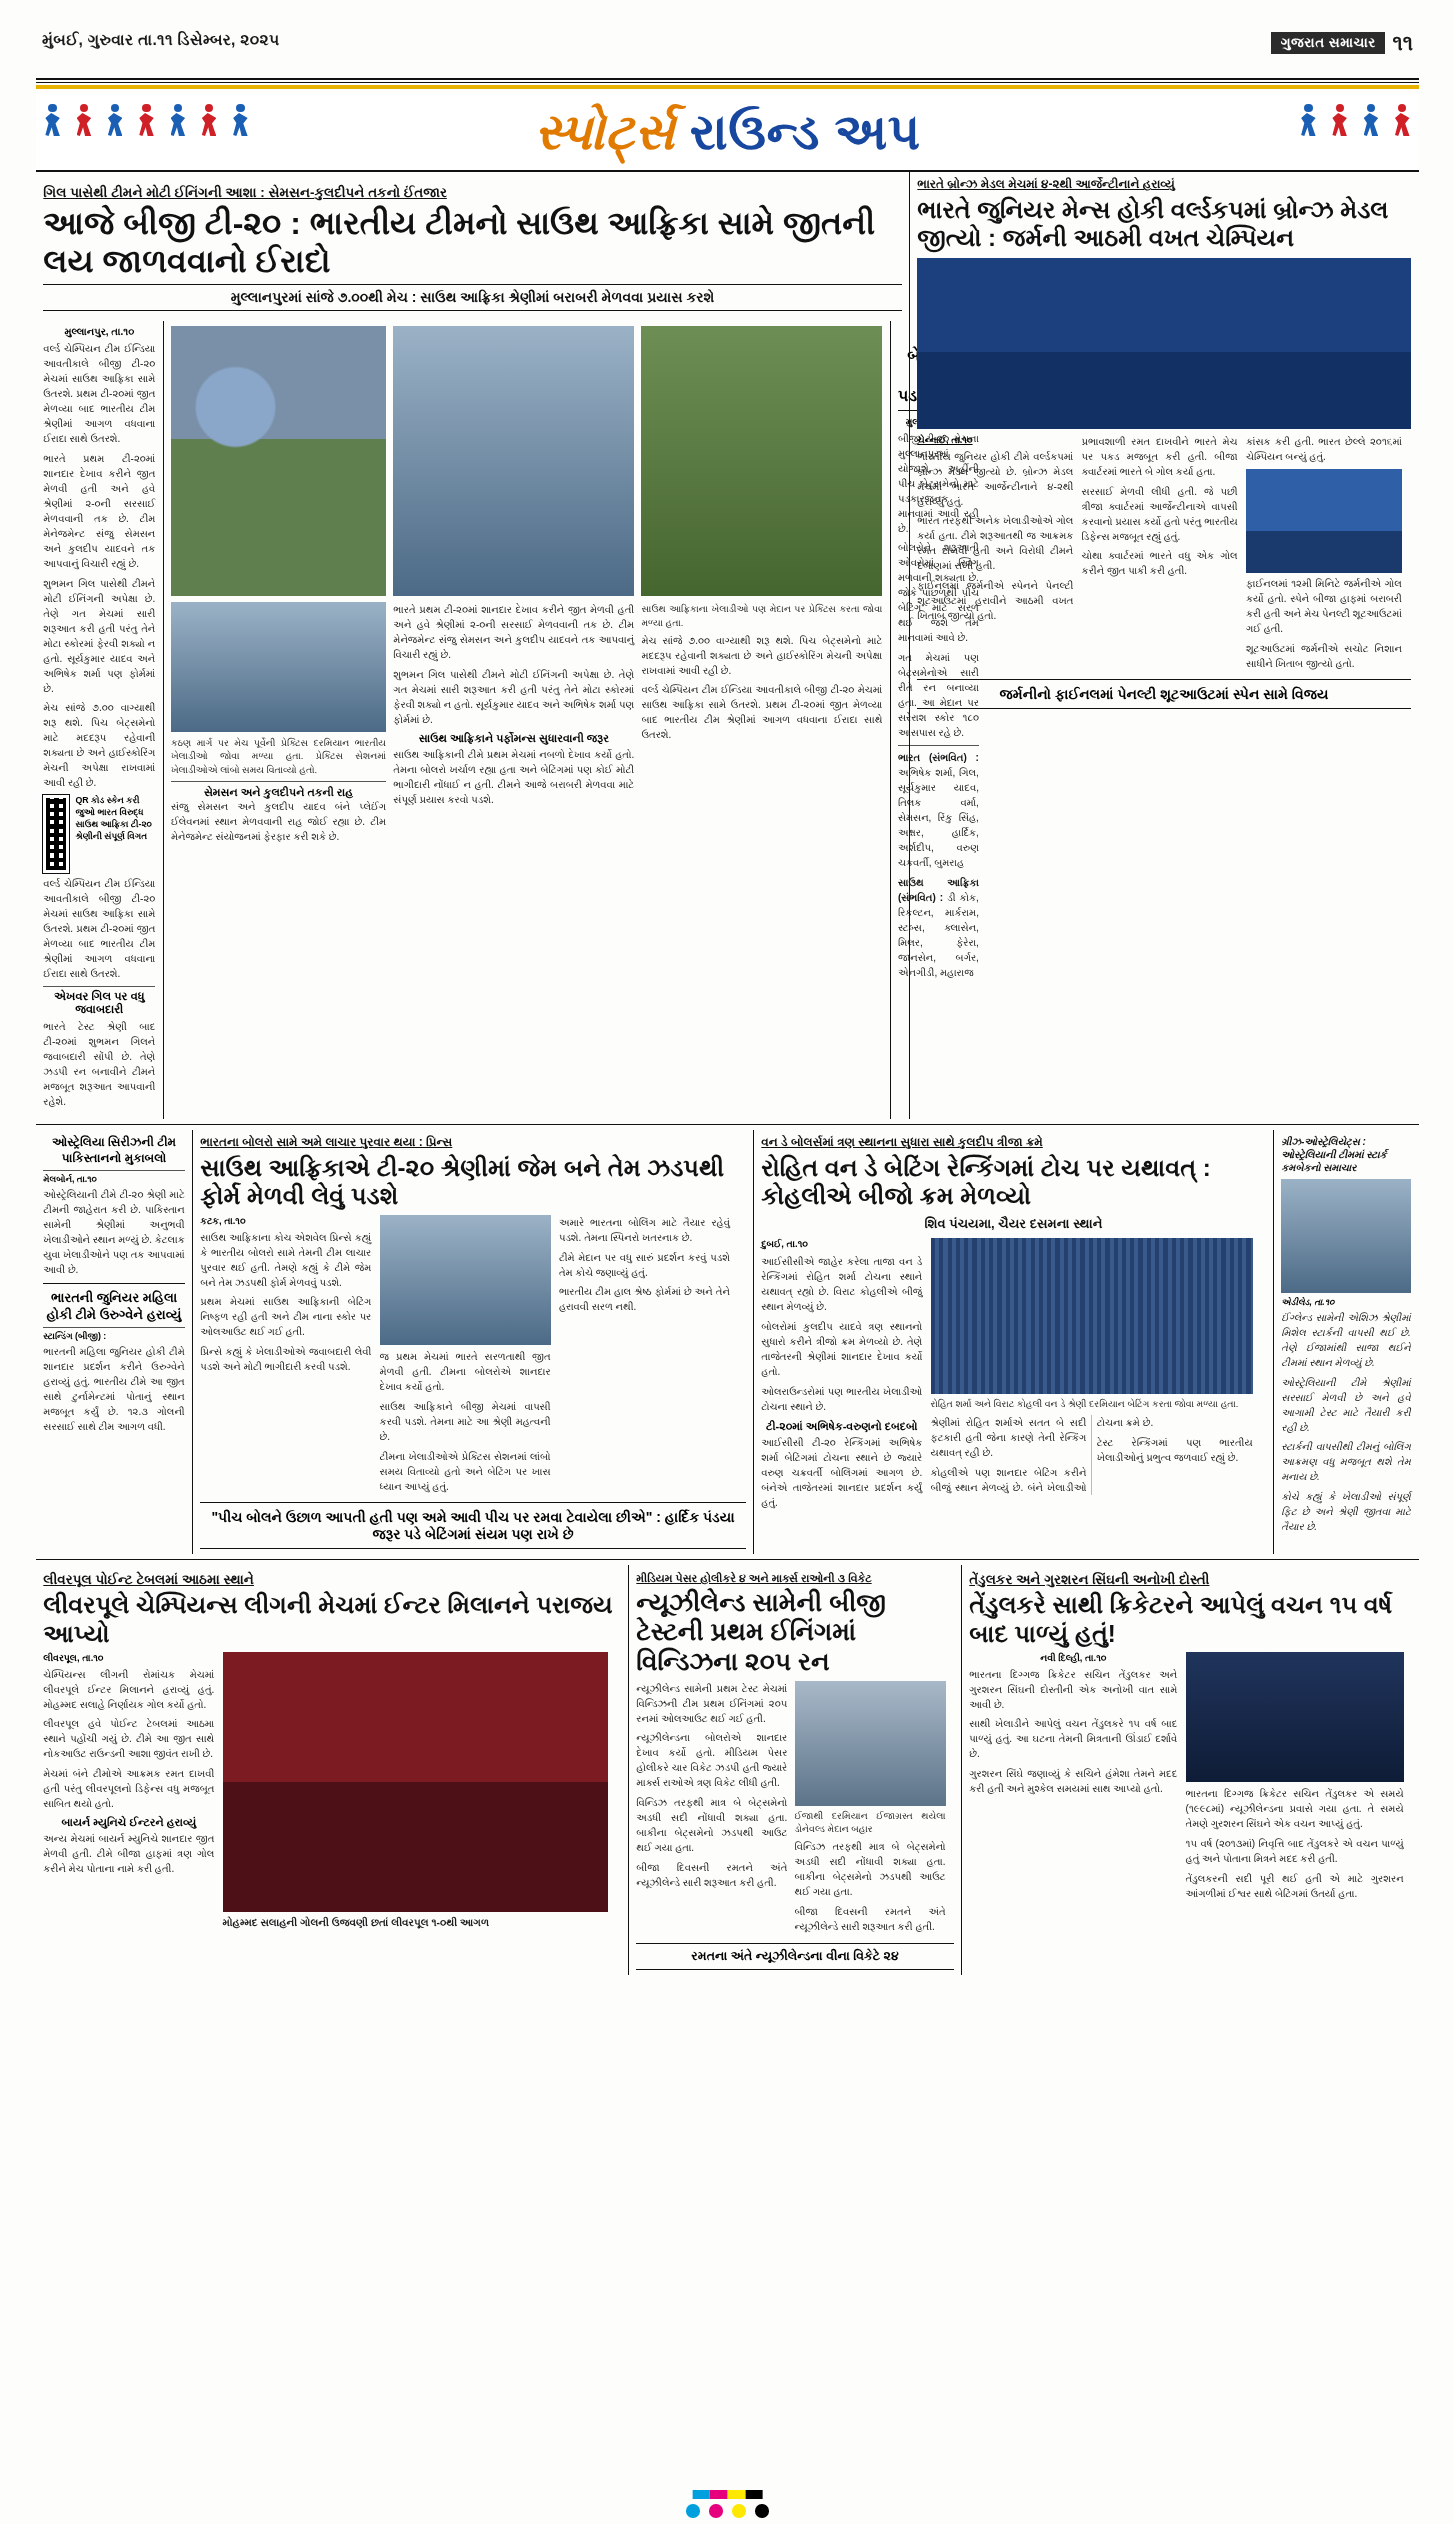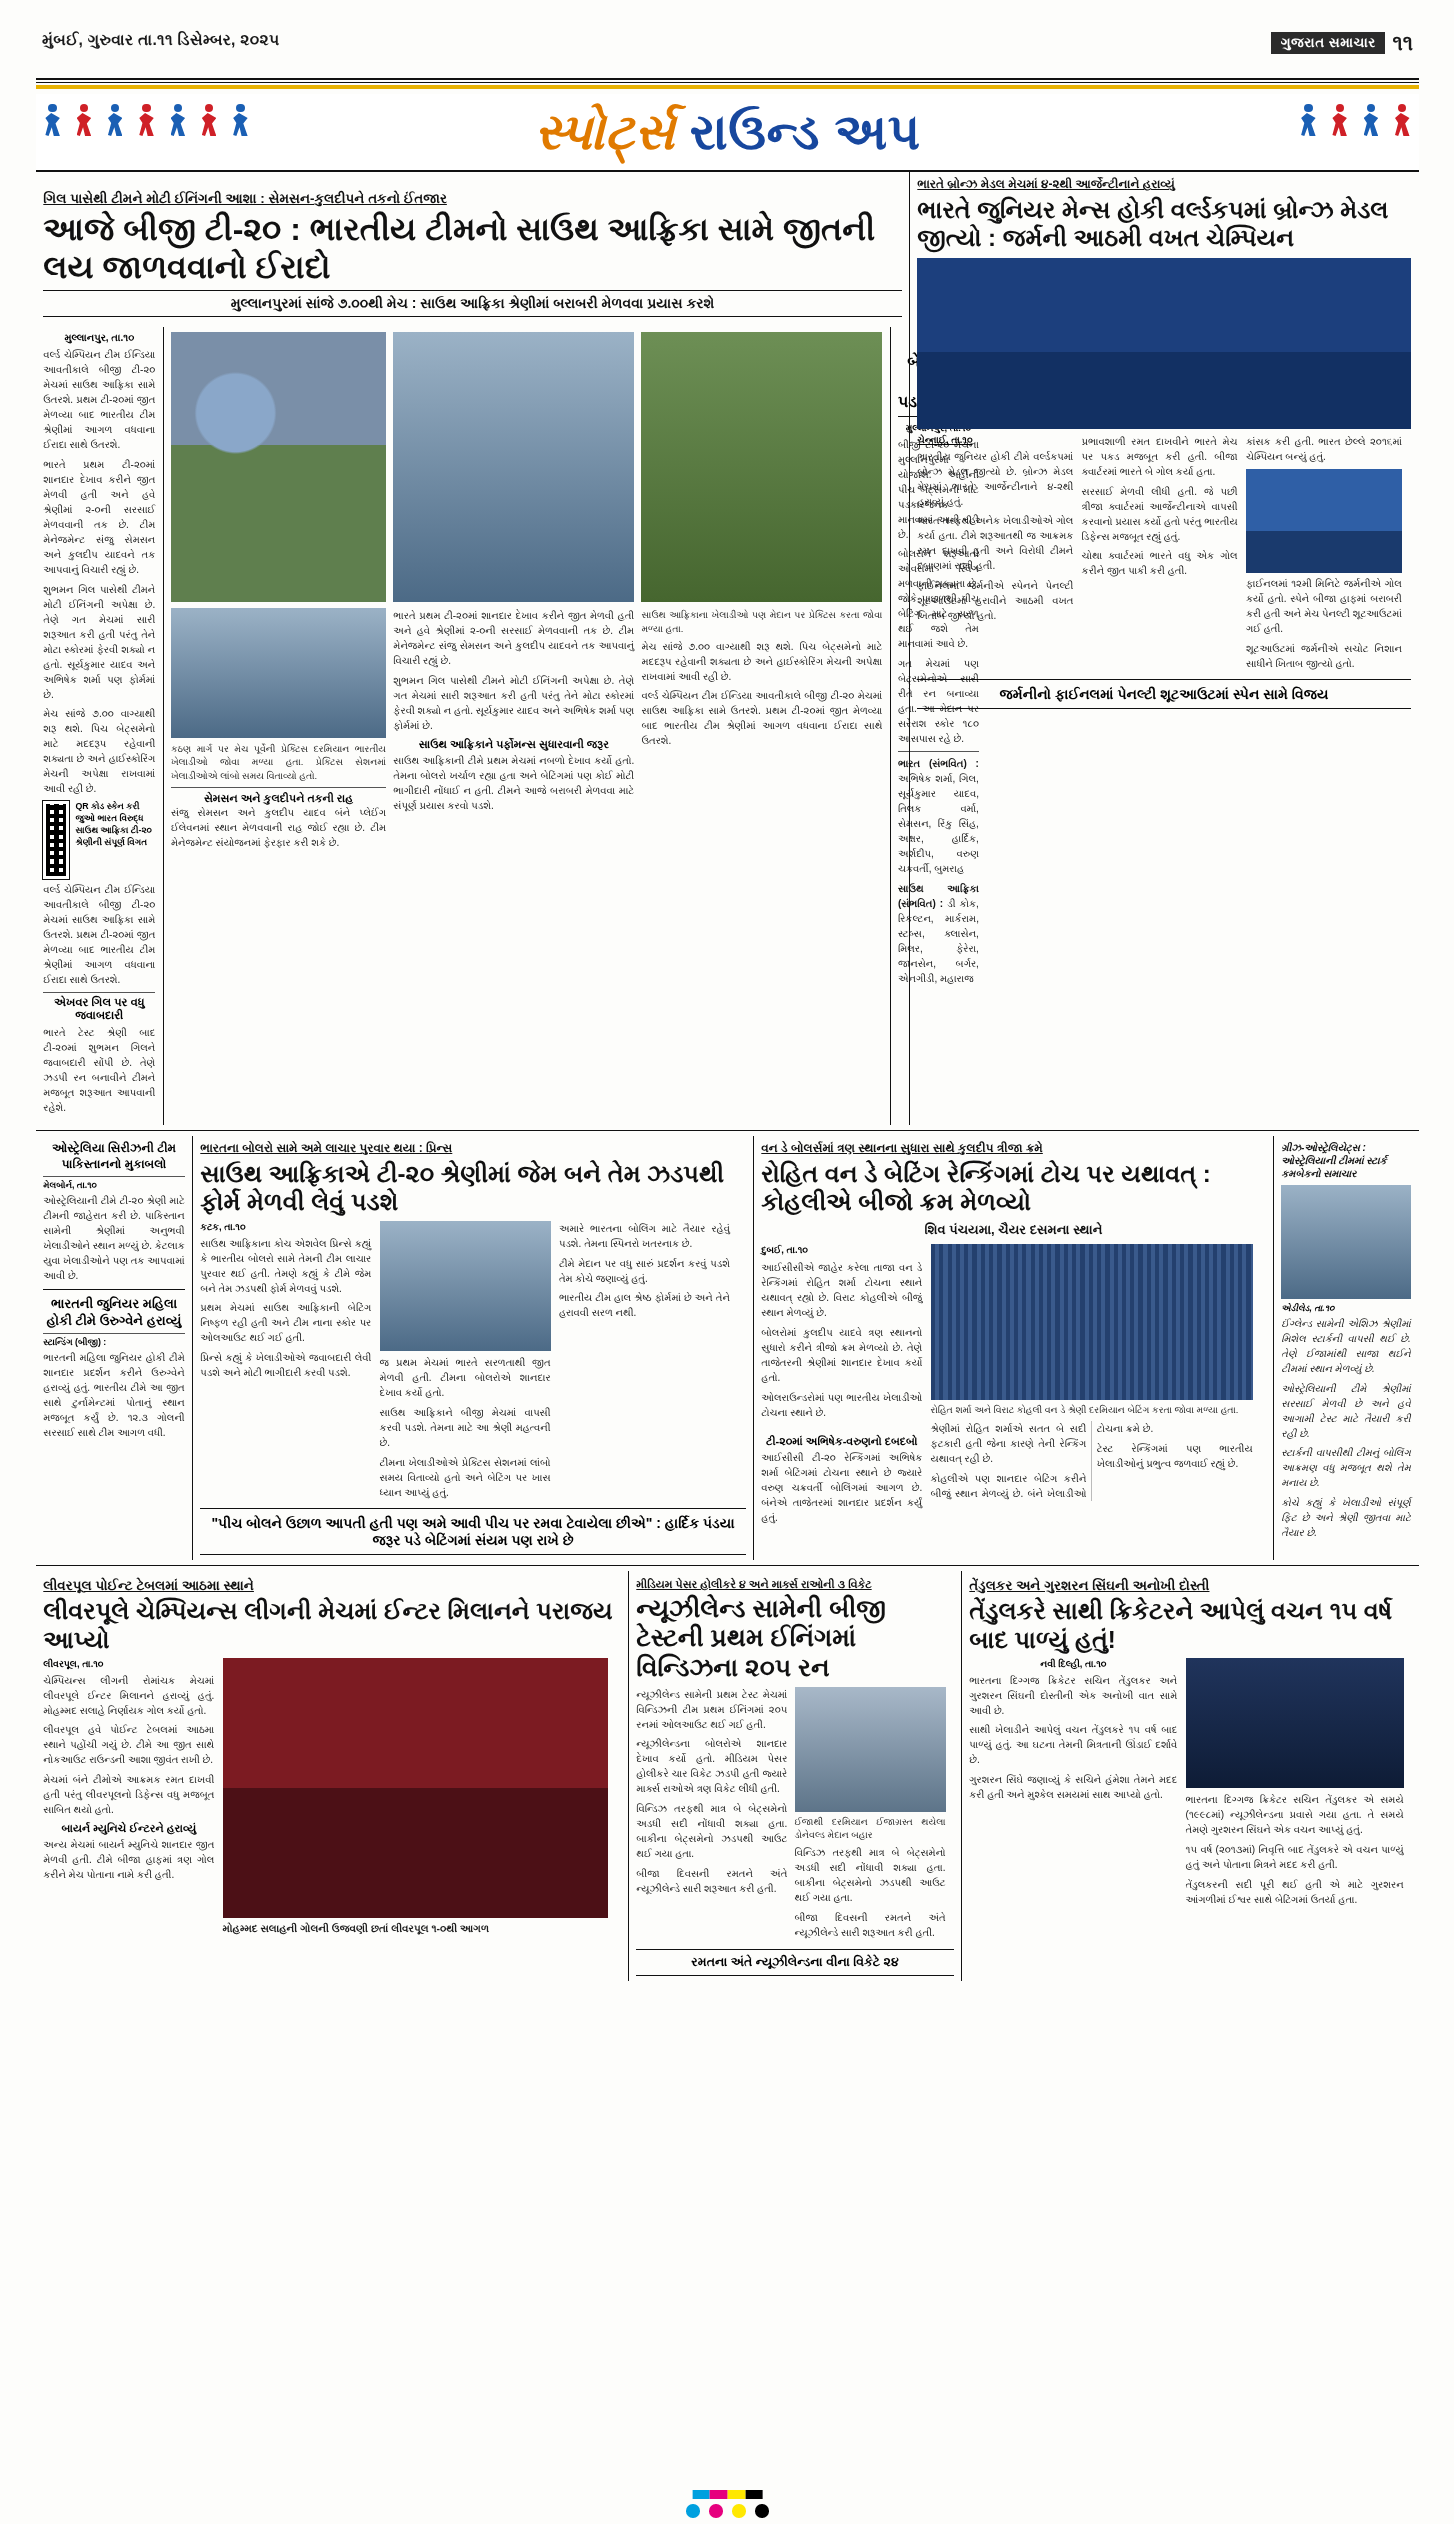--- a/index.html
+++ b/index.html
@@ -259,21 +259,21 @@
       <span class="fig blue"></span>
       <span class="fig red"></span>
     </div>
   </div>
 
   <div class="content">
 
     <div class="row">
 
       <div style="width:873px;">
-        <div class="col" style="padding-top:18px;">
+        <div class="col" style="padding-top:12px;">
           <div class="kicker">ગિલ પાસેથી ટીમને મોટી ઈનિંગની આશા : સેમસન-કુલદીપને તકનો ઈંતજાર</div>
           <div class="headline">આજે બીજી ટી-૨૦ : ભારતીય ટીમનો સાઉથ આફ્રિકા સામે જીતની લય જાળવવાનો ઈરાદો</div>
           <div class="subhead">મુલ્લાનપુરમાં સાંજે ૭.૦૦થી મેચ : સાઉથ આફ્રિકા શ્રેણીમાં બરાબરી મેળવવા પ્રયાસ કરશે</div>
         </div>
 
         <div class="row">
 
           <div class="col" style="width:145px;">
             <div class="center bold" style="font-size:10px;margin-bottom:3.1px;">મુલ્લાનપુર, તા.૧૦</div>
             <div class="body">
@@ -449,21 +449,21 @@
         <div class="headline med">રોહિત વન ડે બેટિંગ રેન્કિંગમાં ટોચ પર યથાવત્ : કોહલીએ બીજો ક્રમ મેળવ્યો</div>
         <div class="subhead" style="border:none;font-size:13px;padding:1px 0;">શિવ પંચયમા, ચૈયર દસમના સ્થાને</div>
         <div class="row" style="gap:8.3px;">
           <div style="width:161px;">
             <div class="bold" style="font-size:9.4px;">દુબઈ, તા.૧૦</div>
             <div class="body" style="margin-top:4px;">
               <p>આઈસીસીએ જાહેર કરેલા તાજા વન ડે રેન્કિંગમાં રોહિત શર્મા ટોચના સ્થાને યથાવત્ રહ્યો છે. વિરાટ કોહલીએ બીજું સ્થાન મેળવ્યું છે.</p>
               <p>બોલરોમાં કુલદીપ યાદવે ત્રણ સ્થાનનો સુધારો કરીને ત્રીજો ક્રમ મેળવ્યો છે. તેણે તાજેતરની શ્રેણીમાં શાનદાર દેખાવ કર્યો હતો.</p>
               <p>ઓલરાઉન્ડરોમાં પણ ભારતીય ખેલાડીઓ ટોચના સ્થાને છે.</p>
             </div>
-            <div class="center bold" style="font-size:11px;margin-top:15px;">ટી-૨૦માં અભિષેક-વરુણનો દબદબો</div>
+            <div class="center bold" style="font-size:11px;margin-top:6px;">ટી-૨૦માં અભિષેક-વરુણનો દબદબો</div>
             <div class="body" style="margin-top:2.1px;">
               <p>આઈસીસી ટી-૨૦ રેન્કિંગમાં અભિષેક શર્મા બેટિંગમાં ટોચના સ્થાને છે જ્યારે વરુણ ચક્રવર્તી બોલિંગમાં આગળ છે. બંનેએ તાજેતરમાં શાનદાર પ્રદર્શન કર્યું હતું.</p>
             </div>
           </div>
           <div style="width:322px;">
             <div class="photo ph-crowd" style="height:156px;"></div>
             <div class="cap" style="margin-top:3.1px;">રોહિત શર્મા અને વિરાટ કોહલી વન ડે શ્રેણી દરમિયાન બેટિંગ કરતા જોવા મળ્યા હતા.</div>
             <div class="two" style="margin-top:4.2px;">
               <div class="body">
                 <p>શ્રેણીમાં રોહિત શર્માએ સતત બે સદી ફટકારી હતી જેના કારણે તેની રેન્કિંગ યથાવત્ રહી છે.</p>

